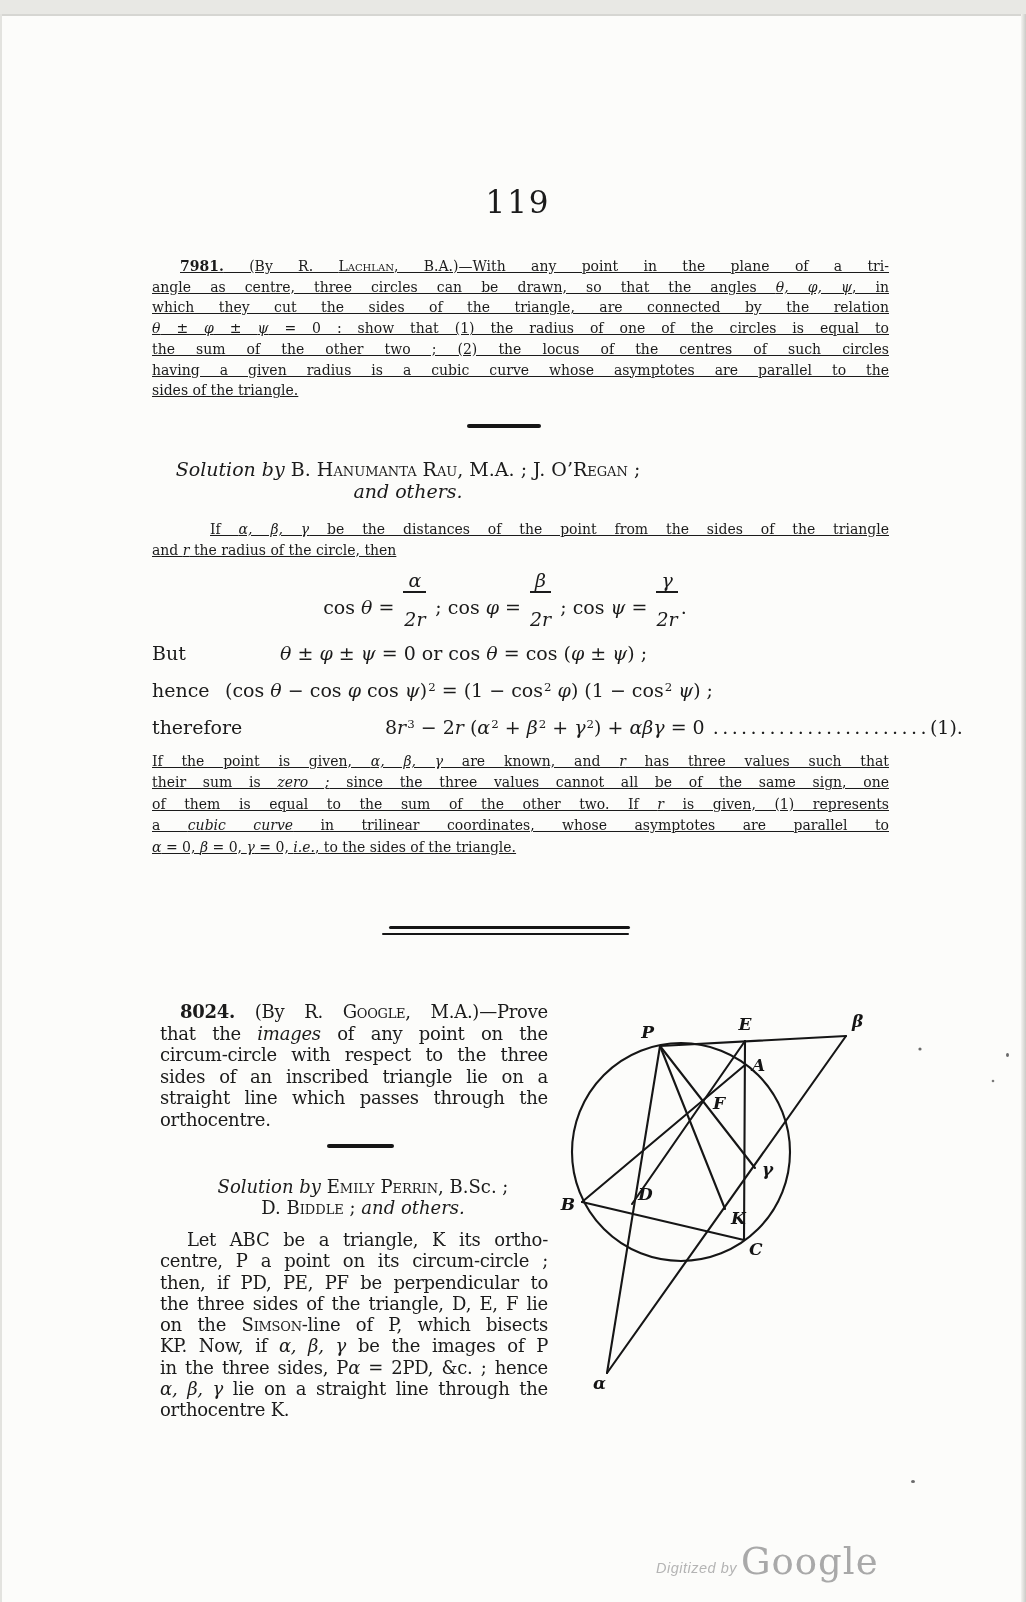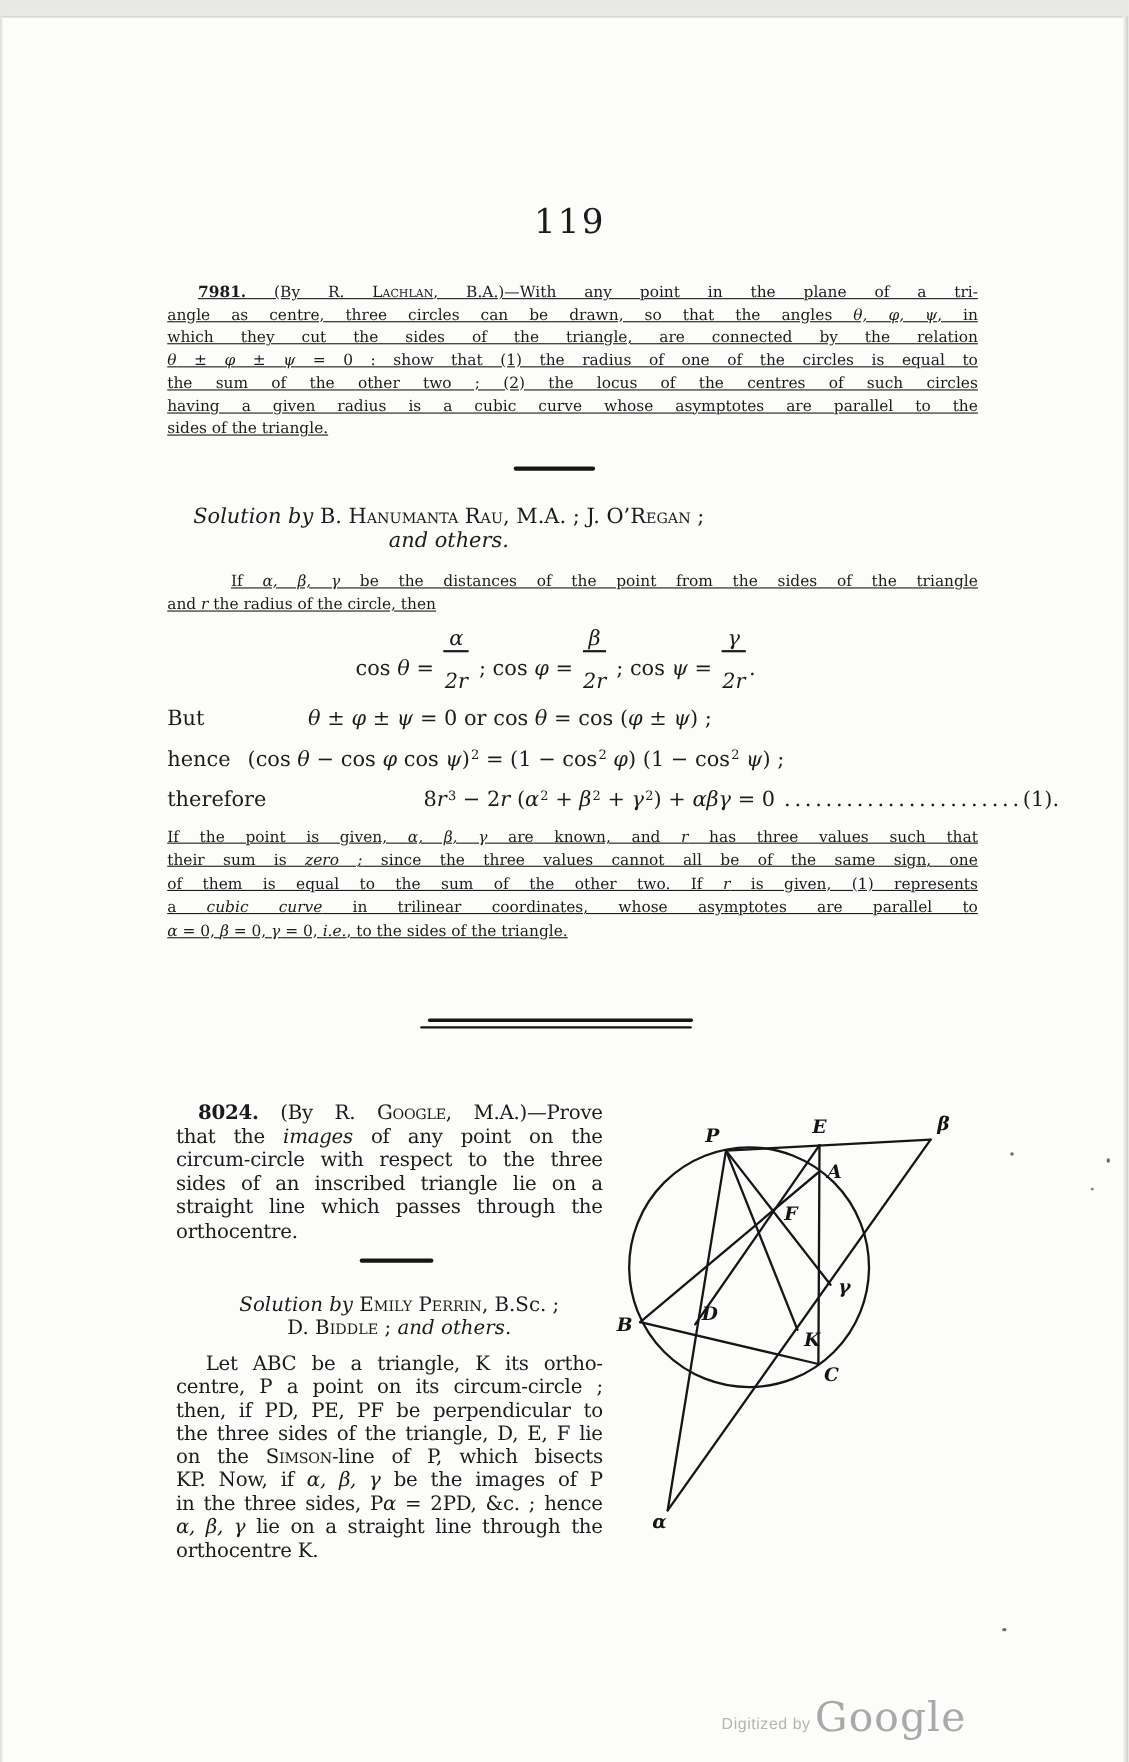--- a/index.html
+++ b/index.html
@@ -43,21 +43,21 @@
   .statement-8024{top:987px; line-height:21.6px;}
   .byline-8024{top:1162px; left:170px; width:386px; font-size:18px; line-height:21px;}
   .solution-8024{top:1215px; line-height:21.3px;}
   .figure-wrap{left:553px; top:963px; width:445px; height:436px;}
   .figure-wrap svg{display:block; width:445px; height:436px;}
   .fl{fill:none; stroke:#161616; stroke-width:2.1px; stroke-linecap:round;}
   .flabel{font-family:"DejaVu Serif",serif; font-style:italic; font-weight:bold;
     font-size:17px; fill:#141414;}
   .footer{top:1528px; left:648px; width:300px; height:50px; color:#b0b0b0;}
   .footer .dig{position:absolute; left:8px; top:18px;
-    font-family:"Liberation Sans",sans-serif; font-size:14.5px; letter-spacing:0.5px; color:#b4b4b4;}
+    font-family:"Liberation Sans",sans-serif; font-size:14.5px; letter-spacing:0.5px; color:#b4b4b4;font-style:italic;}
   .footer .brand{position:absolute; left:93px; top:-2px;
     font-family:"DejaVu Serif",serif; font-size:37px; color:#a9a9a9; letter-spacing:1px;}
   .speck{position:absolute; background:#6a6a6a; border-radius:50%;}
 </style>
 </head>
 <body>
 
 <div class="page">
 
   <div class="edge-top"></div>

